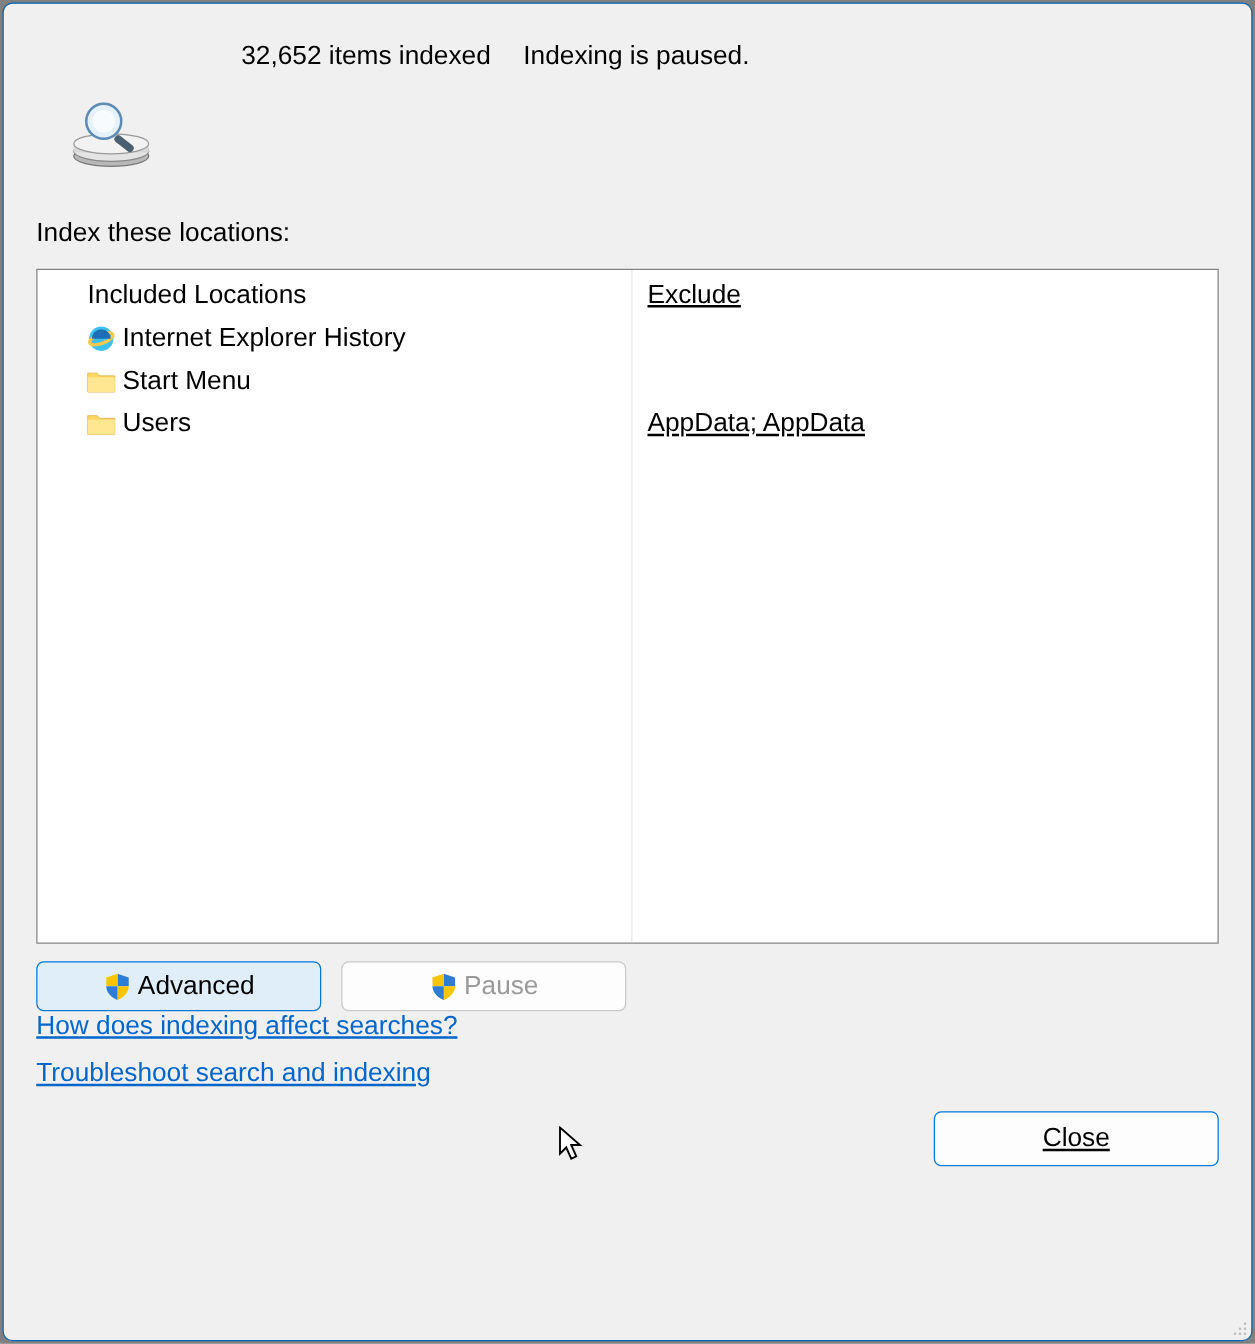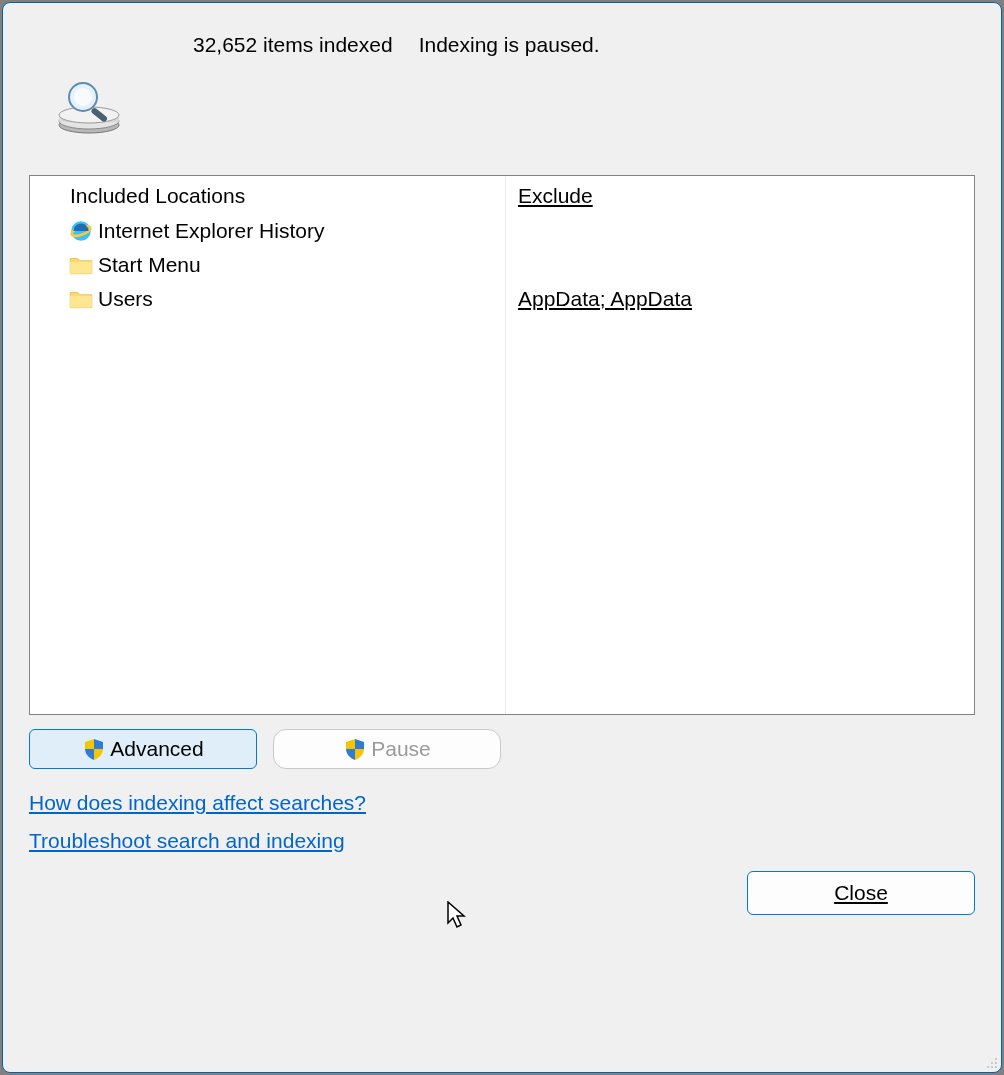--- a/index.html
+++ b/index.html
@@ -119,27 +119,25 @@
       justify-content: center;
       gap: 4px;
     }
     .btn.highlighted {
       background: #e0eef9;
       border-color: #0078d4;
     }
     .btn.disabled {
       color: #9a9a9a;
       cursor: default;
-      border-radius: 13px;
     }
     .btn .shield {
       width: 24px; height: 24px;
     }
     .links {
-      margin-top: 22px;
       display: flex;
       flex-direction: column;
       gap: 14px;
     }
     .link {
       color: #0066cc;
       text-decoration: underline;
       cursor: pointer;
       width: fit-content;
     }
@@ -191,20 +189,21 @@
           <circle cx="29" cy="18" r="9" fill="#fff" opacity="0.7"></circle>
           <rect x="40" y="28" width="18" height="6" rx="3" fill="#4a6070" transform="rotate(38 40 28)"></rect>
         </svg>
       </div>
       <div class="status-text">
         <div>32,652 items indexed</div>
         <div>Indexing is paused.</div>
       </div>
     </div>
 
+    <div class="locations-label">Index these locations:</div>
 
     <div class="locations-list">
       <div class="col col-included">
         <div class="col-header">Included Locations</div>
         <div class="loc-row">
           <span class="loc-icon">
             <svg viewBox="0 0 24 24">
                 <circle cx="12" cy="12" r="9" fill="#3cc1f0"></circle>
                 <ellipse cx="12" cy="12" rx="9" ry="3.5" fill="none" stroke="#f7c94b" stroke-width="2.5" transform="rotate(-20 12 12)"></ellipse>
                 <path d="M 5 12 A 7 7 0 0 1 19 12" fill="#1e6db5"></path>

